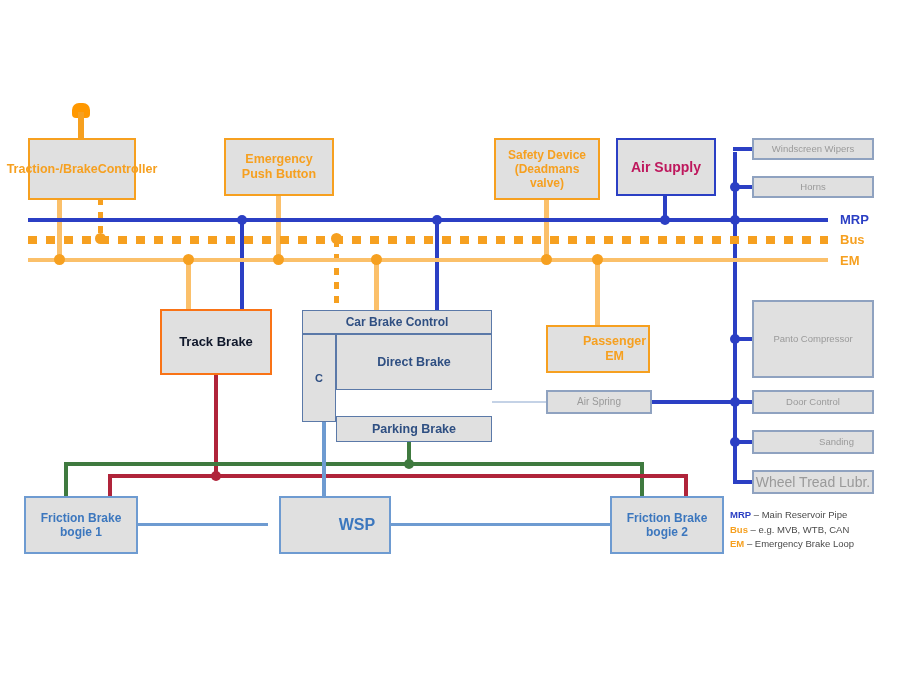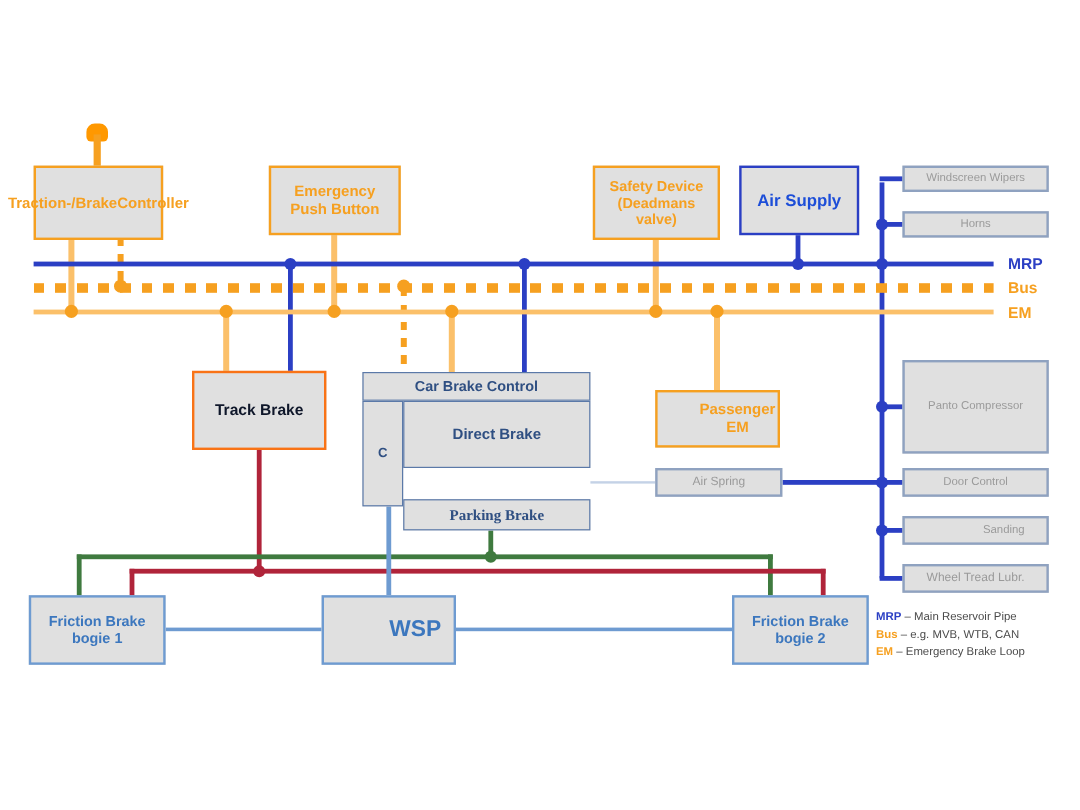--- a/index.html
+++ b/index.html
@@ -28,21 +28,21 @@
     line-height: 1.18;
     font-weight: bold;
     z-index: 5;
   }
   .node-orange {
     border: 2px solid #F6A020;
     color: #F6A020;
   }
   .node-blue {
     border: 2px solid #2B3FC4;
-    color: #1d4ed8;
+    color: #be185d;
   }
   .node-red {
     border: 2px solid #f97316;
     color: #0f172a;
   }
   .node-gray {
     border: 2px solid #8FA2C0;
     color: #9A9A9A;
     font-weight: normal;
   }
@@ -198,21 +198,21 @@
   </div>
   <div class="seg" style="left:733px; top:400px; width:21px; height:4px; background:#2B3FC4;"></div>
   <div class="dot" style="left:730px; top:397px; width:10px; height:10px; background:#2B3FC4;"></div>
 
   <div class="node node-gray" style="left:752px; top:430px; width:122px; height:24px; font-size:9.5px;padding-left:47px;">
     <span>Sanding</span>
   </div>
   <div class="seg" style="left:733px; top:440px; width:21px; height:4px; background:#2B3FC4;"></div>
   <div class="dot" style="left:730px; top:437px; width:10px; height:10px; background:#2B3FC4;"></div>
 
-  <div class="node node-gray" style="left:752px; top:470px; width:122px; height:24px; font-size:10px;">
+  <div class="node node-gray" style="left:752px; top:470px; width:122px; height:24px; font-size:14px;">
     <span>Wheel Tread Lubr.</span>
   </div>
   <div class="seg" style="left:733px; top:480px; width:21px; height:4px; background:#2B3FC4;"></div>
 
   <div class="node node-red" style="left:160px; top:309px; width:112px; height:66px; font-size:13px;">
     <span>Track Brake</span>
   </div>
 
   <div class="seg" style="left:186px; top:260px; width:5px; height:50px; background:#FBC06A;"></div>
   <div class="dot" style="left:183px; top:254px; width:11px; height:11px; background:#F6A020;"></div>
@@ -224,21 +224,21 @@
 
   <div class="cbc-title" style="left:302px; top:310px; width:190px; height:24px; font-size:12px;">
     <span>Car Brake Control</span>
   </div>
   <div class="cbc-c" style="left:302px; top:334px; width:34px; height:88px; font-size:11px;">
     <span>C</span>
   </div>
   <div class="cbc-sub" style="left:336px; top:334px; width:156px; height:56px; font-size:12.5px;">
     <span>Direct Brake</span>
   </div>
-  <div class="cbc-sub" style="left:336px; top:416px; width:156px; height:26px; font-size:12.5px;font-family:Liberation Serif, serif;">
+  <div class="cbc-sub" style="left:336px; top:416px; width:156px; height:26px; font-size:12.5px;">
     <span>Parking Brake</span>
   </div>
 
   <div class="seg" style="left:334px; top:240px; width:5px; height:70px;
               background: repeating-linear-gradient(to bottom, #F6A020 0 7px, transparent 7px 14px);"></div>
   <div class="dot" style="left:331px; top:233px; width:11px; height:11px; background:#F6A020;"></div>
 
   <div class="seg" style="left:374px; top:260px; width:5px; height:50px; background:#FBC06A;"></div>
   <div class="dot" style="left:371px; top:254px; width:11px; height:11px; background:#F6A020;"></div>
 
@@ -268,21 +268,21 @@
   <div class="seg" style="left:108px; top:474px; width:4px; height:24px; background:#B0243A;"></div>
   <div class="seg" style="left:684px; top:474px; width:4px; height:24px; background:#B0243A;"></div>
 
   <div class="seg" style="left:322px; top:422px; width:4px; height:74px; background:#6E9BD1;"></div>
 
   <div class="node node-lightblue" style="left:24px; top:496px; width:114px; height:58px; font-size:12px; flex-direction:column;">
     <span>Friction Brake</span>
     <span>bogie 1</span>
   </div>
 
-  <div class="node node-lightblue" style="left:268px; top:496px; width:112px; height:58px; font-size:19px;padding-left:44px;">
+  <div class="node node-lightblue" style="left:279px; top:496px; width:112px; height:58px; font-size:16px;padding-left:44px;">
     <span>WSP</span>
   </div>
 
   <div class="node node-lightblue" style="left:610px; top:496px; width:114px; height:58px; font-size:12px; flex-direction:column;">
     <span>Friction Brake</span>
     <span>bogie 2</span>
   </div>
 
   <div class="seg" style="left:138px; top:523px; width:130px; height:3px; background:#6E9BD1;"></div>
   <div class="seg" style="left:380px; top:523px; width:230px; height:3px; background:#6E9BD1;"></div>

